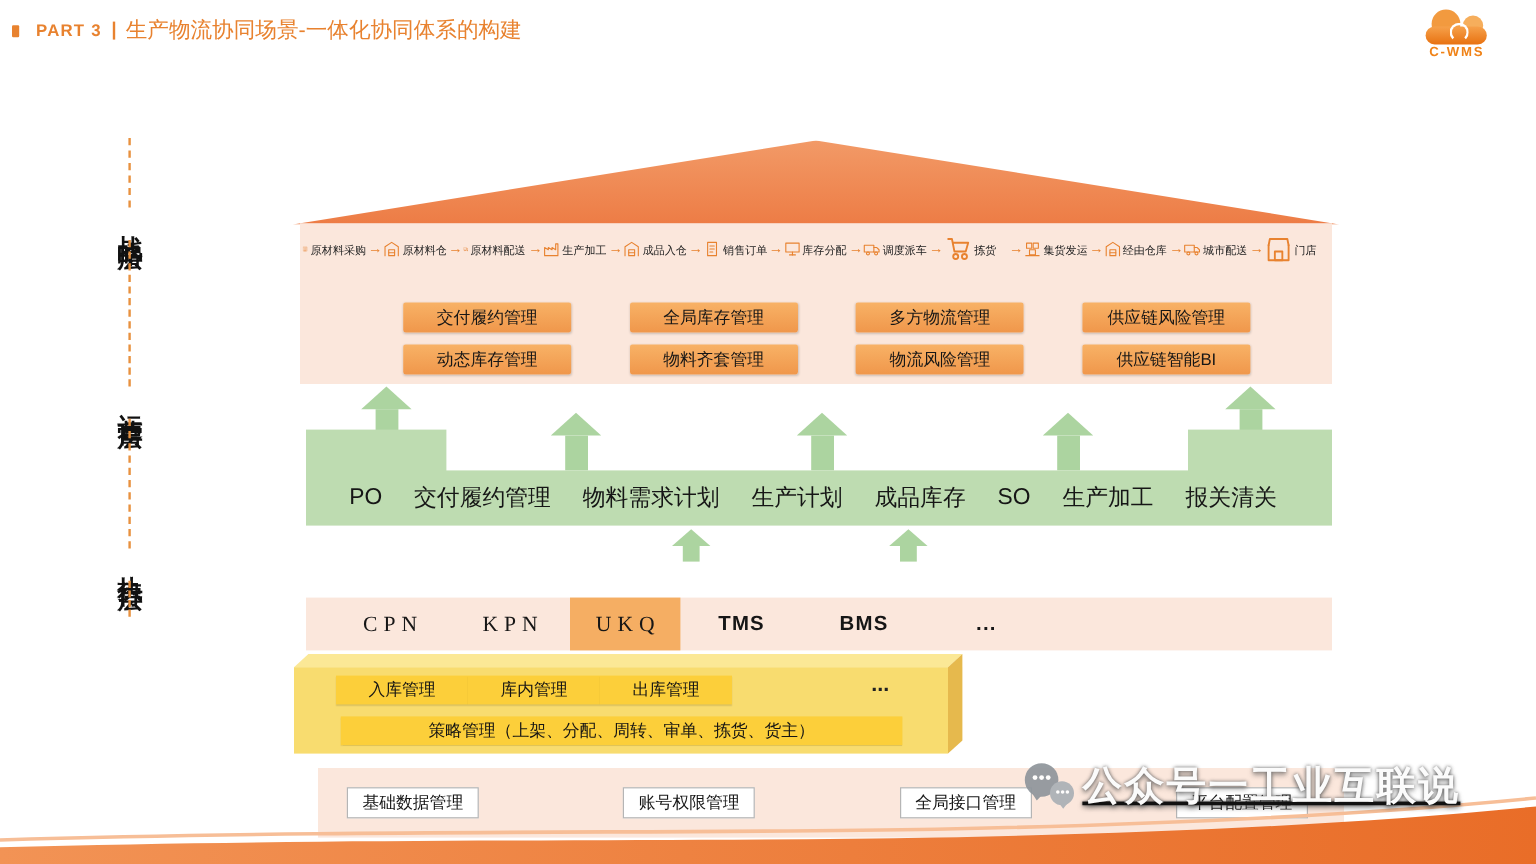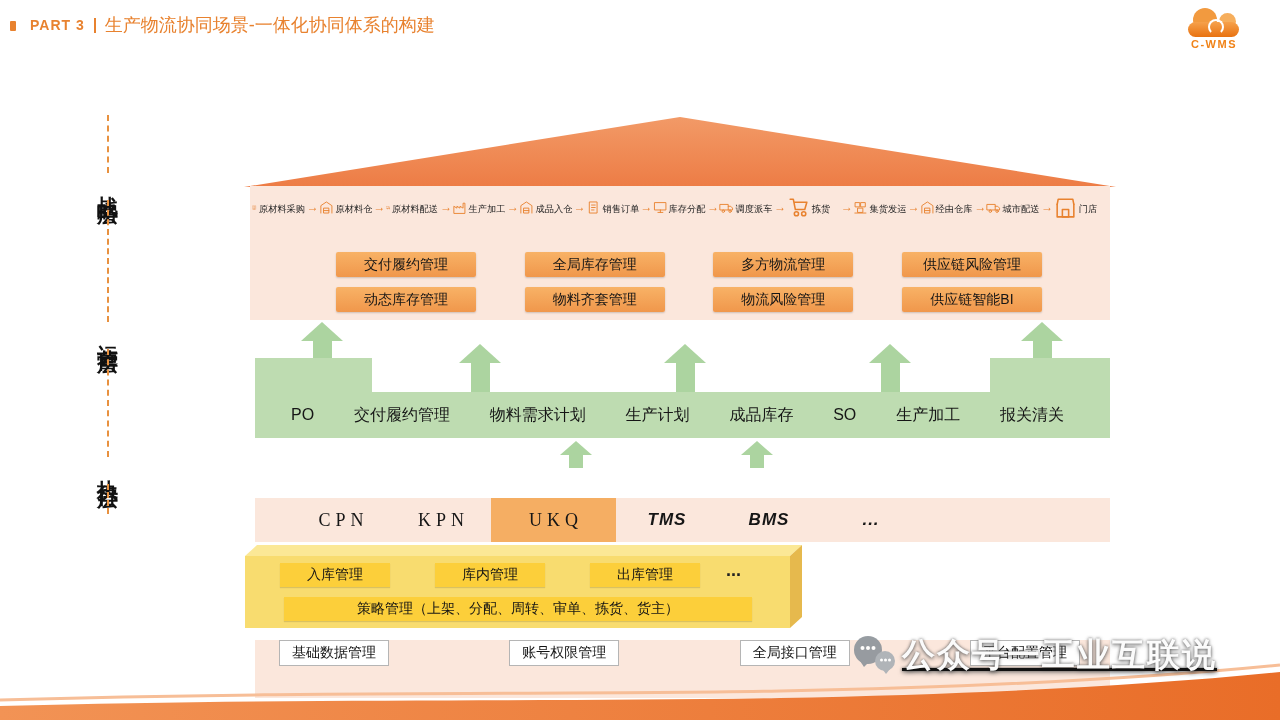--- a/index.html
+++ b/index.html
@@ -42,52 +42,52 @@
   .sbtn{width:140px;height:25px;display:flex;align-items:center;justify-content:center;font-size:14px;color:#161616;
         background:linear-gradient(180deg,var(--orange-button-top,#F8B266),var(--orange-button-bottom,#F0974B));
         border-radius:2px;box-shadow:0 1px 2px rgba(0,0,0,.18);}
 
   
   .op-tab{position:absolute;background:var(--green,#BEDCB1);}
   .op-tab.left{left:255px;top:358px;width:117px;height:36px;}
   .op-tab.right{left:990px;top:358px;width:120px;height:36px;}
   .op-band{position:absolute;left:255px;top:392px;width:855px;height:46px;background:var(--green,#BEDCB1);
            display:flex;align-items:center;justify-content:space-between;padding:0 46px 0 36px;box-sizing:border-box;}
-  .op-item{font-size:16px;color:#161616;}
+  .op-item{font-size:19px;color:#161616;}
   .up-arrow{position:absolute;width:42px;}
   .up-arrow .head{display:block;width:0;height:0;margin:0 auto;
         border-left:21px solid transparent;border-right:21px solid transparent;
         border-bottom:19px solid var(--green-arrow,#ACD4A0);}
   .up-arrow .stem{display:block;width:19px;background:var(--green-arrow,#ACD4A0);margin:0 auto;}
   .a1{left:301px;top:322px;}.a1 .stem{height:18px;}
   .a2{left:459px;top:344px;}.a2 .stem{height:29px;}
   .a3{left:664px;top:344px;}.a3 .stem{height:29px;}
   .a4{left:869px;top:344px;}.a4 .stem{height:29px;}
   .a5{left:1021px;top:322px;}.a5 .stem{height:18px;}
   .up-arrow.small{width:32px;}
   .up-arrow.small .head{border-left-width:16px;border-right-width:16px;border-bottom-width:14px;}
   .up-arrow.small .stem{width:14px;height:13px;}
   .s1{left:560px;top:441px;}.s2{left:741px;top:441px;}
 
   
   .sys-row{position:absolute;left:255px;top:498px;width:855px;height:44px;background:var(--panel,#FBE7DC);
-           display:flex;align-items:stretch;padding-left:36px;box-sizing:border-box;}
+           display:flex;align-items:stretch;padding-left:20px;box-sizing:border-box;}
   .sys-item{display:flex;align-items:center;justify-content:center;font-size:17px;color:#161616;}
   .sys-item.serif{width:100px;font-family:"Liberation Serif","DejaVu Serif",serif;font-size:18px;letter-spacing:5px;padding-left:5px;box-sizing:border-box;}
-  .sys-item.highlight{width:125px;background:var(--highlight,#F5AE63);}
-  .sys-item.bold{width:102px;font-weight:bold;letter-spacing:1px;font-style:italic;}
+  .sys-item.highlight{width:92px;background:var(--highlight,#F5AE63);}
+  .sys-item.bold{width:102px;font-weight:bold;letter-spacing:1px;}
   .slab{position:absolute;left:240px;top:540px;width:575px;height:95px;}
-  .wms-row{position:absolute;left:280px;top:563px;display:flex;gap:45px;}
+  .wms-row{position:absolute;left:280px;top:563px;display:flex;}
   .wms-btn{width:110px;height:24px;background:var(--yellow-button,#FCCF3A);display:flex;align-items:center;justify-content:center;
            font-size:14px;color:#141414;box-shadow:0 1px 1px rgba(0,0,0,.12);}
   .wms-dots{position:absolute;left:726px;top:560px;font-size:18px;font-weight:bold;color:#222;}
   .wms-strategy{position:absolute;left:284px;top:597px;width:468px;height:24px;background:var(--yellow-button,#FCCF3A);
            display:flex;align-items:center;justify-content:center;font-size:14px;color:#141414;box-shadow:0 1px 1px rgba(0,0,0,.12);}
-  .plat-row{position:absolute;left:255px;top:640px;width:855px;height:58px;background:var(--panel,#FBE7DC);
-            display:flex;justify-content:space-between;padding:0 30px 0 24px;box-sizing:border-box;}
+  .plat-row{position:absolute;left:265px;top:640px;width:855px;height:58px;background:var(--panel,#FBE7DC);
+            display:flex;align-items:center;justify-content:space-between;padding:0 30px 0 24px;box-sizing:border-box;}
   .plat-btn{height:24px;background:#fff;border:1px solid #b5b5b5;display:flex;align-items:center;padding:0 12px;font-size:14px;color:#141414;}
 
   
   .watermark{position:absolute;left:850px;top:633px;display:flex;align-items:center;gap:4px;z-index:6;text-decoration:underline;}
   .wm-icon{width:48px;height:44px;opacity:.92;}
   .wm-text{font-size:33px;font-weight:bold;letter-spacing:2px;color:#fbfbfb;
            text-shadow:0 0 3px rgba(90,90,90,.95),0 2px 4px rgba(70,70,70,.55);}
   .footer{position:absolute;left:0;top:660px;width:1280px;height:60px;z-index:2;}
   .icon-defs{position:absolute;width:0;height:0;overflow:hidden;}
 </style>

